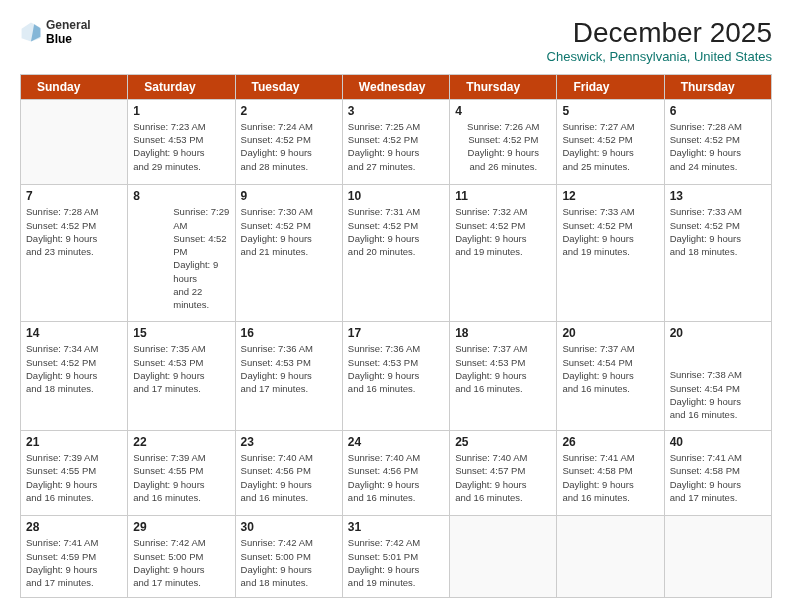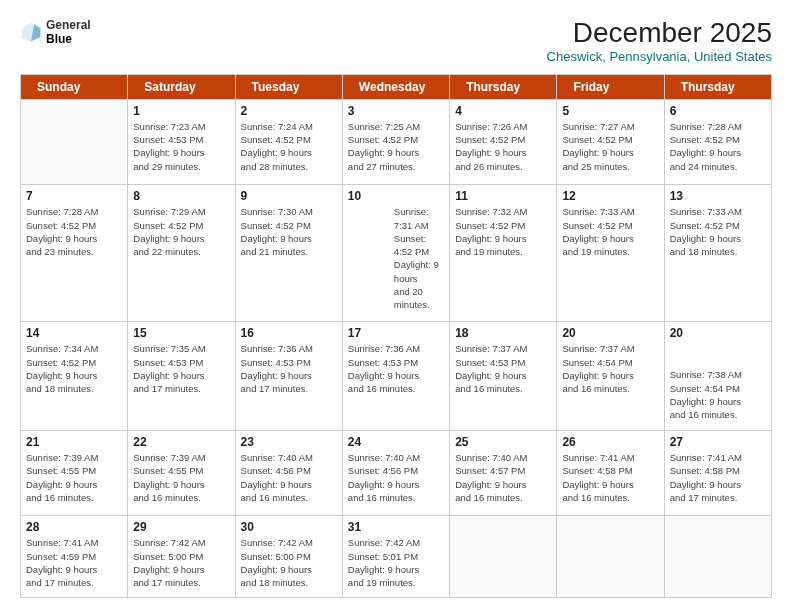--- a/index.html
+++ b/index.html
@@ -148,21 +148,21 @@
           </td>
           <td>
             <span class="day-number">3</span>
             <div class="day-info" style="white-space: pre-line;">Sunrise: 7:25 AM
 Sunset: 4:52 PM
 Daylight: 9 hours
 and 27 minutes.</div>
           </td>
           <td>
             <span class="day-number">4</span>
-            <div class="day-info" style="white-space: pre-line;">Sunrise: 7:26 AM
+            <div class="day-info" style="white-space: pre-line; text-align: center;">Sunrise: 7:26 AM
 Sunset: 4:52 PM
 Daylight: 9 hours
 and 26 minutes.</div>
           </td>
           <td>
             <span class="day-number">5</span>
             <div class="day-info" style="white-space: pre-line;">Sunrise: 7:27 AM
 Sunset: 4:52 PM
 Daylight: 9 hours
 and 25 minutes.</div>
@@ -178,35 +178,35 @@
         <tr>
           <td>
             <span class="day-number">7</span>
             <div class="day-info" style="white-space: pre-line;">Sunrise: 7:28 AM
 Sunset: 4:52 PM
 Daylight: 9 hours
 and 23 minutes.</div>
           </td>
           <td>
             <span class="day-number">8</span>
-            <div class="day-info" style="white-space: pre-line;">Sunrise: 7:29 AM
+            <div class="day-info" style="white-space: pre-line; margin-left: 40px;">Sunrise: 7:29 AM
 Sunset: 4:52 PM
 Daylight: 9 hours
 and 22 minutes.</div>
           </td>
           <td>
             <span class="day-number">9</span>
             <div class="day-info" style="white-space: pre-line;">Sunrise: 7:30 AM
 Sunset: 4:52 PM
 Daylight: 9 hours
 and 21 minutes.</div>
           </td>
           <td>
             <span class="day-number">10</span>
-            <div class="day-info" style="white-space: pre-line; margin-left: 46px;">Sunrise: 7:31 AM
+            <div class="day-info" style="white-space: pre-line;">Sunrise: 7:31 AM
 Sunset: 4:52 PM
 Daylight: 9 hours
 and 20 minutes.</div>
           </td>
           <td>
             <span class="day-number">11</span>
             <div class="day-info" style="white-space: pre-line;">Sunrise: 7:32 AM
 Sunset: 4:52 PM
 Daylight: 9 hours
 and 19 minutes.</div>
@@ -314,21 +314,21 @@
 and 16 minutes.</div>
           </td>
           <td>
             <span class="day-number">26</span>
             <div class="day-info" style="white-space: pre-line;">Sunrise: 7:41 AM
 Sunset: 4:58 PM
 Daylight: 9 hours
 and 16 minutes.</div>
           </td>
           <td>
-            <span class="day-number">27</span>
+            <span class="day-number">40</span>
             <div class="day-info" style="white-space: pre-line;">Sunrise: 7:41 AM
 Sunset: 4:58 PM
 Daylight: 9 hours
 and 17 minutes.</div>
           </td>
         </tr>
         <tr class="last-row">
           <td>
             <span class="day-number">28</span>
             <div class="day-info" style="white-space: pre-line;">Sunrise: 7:41 AM

